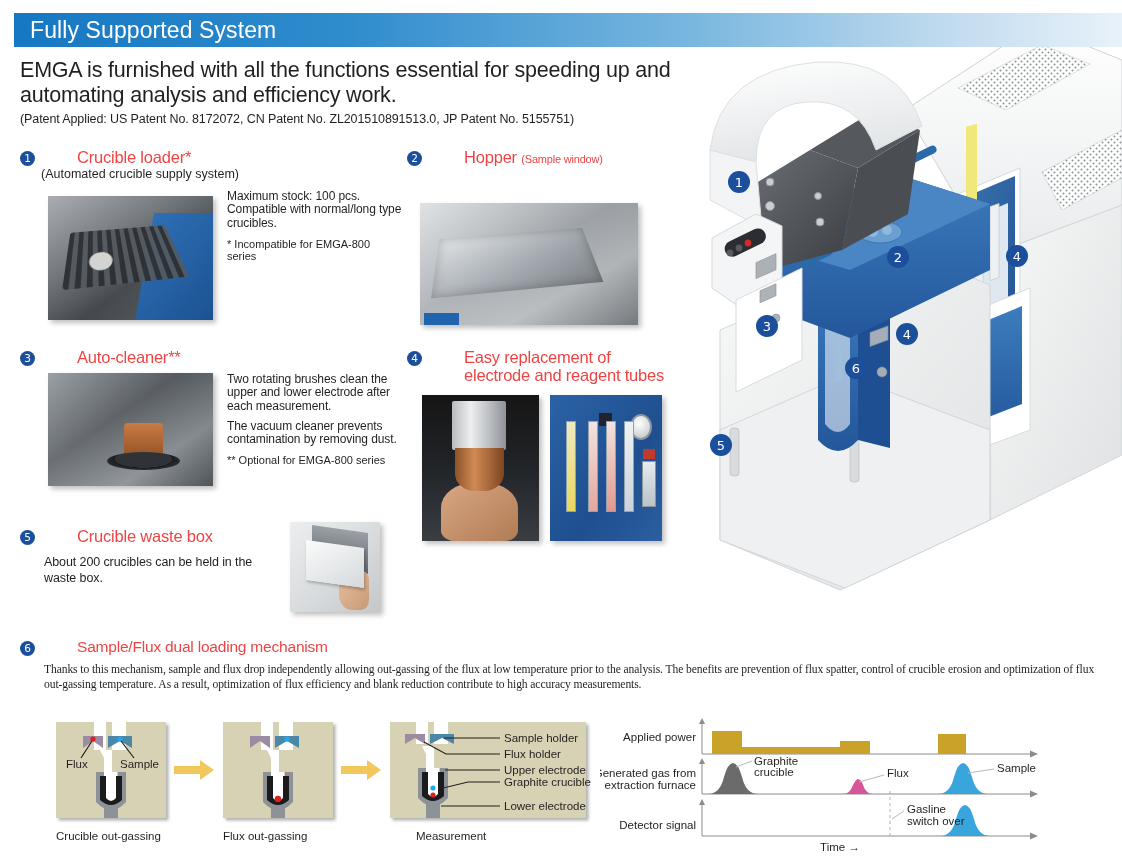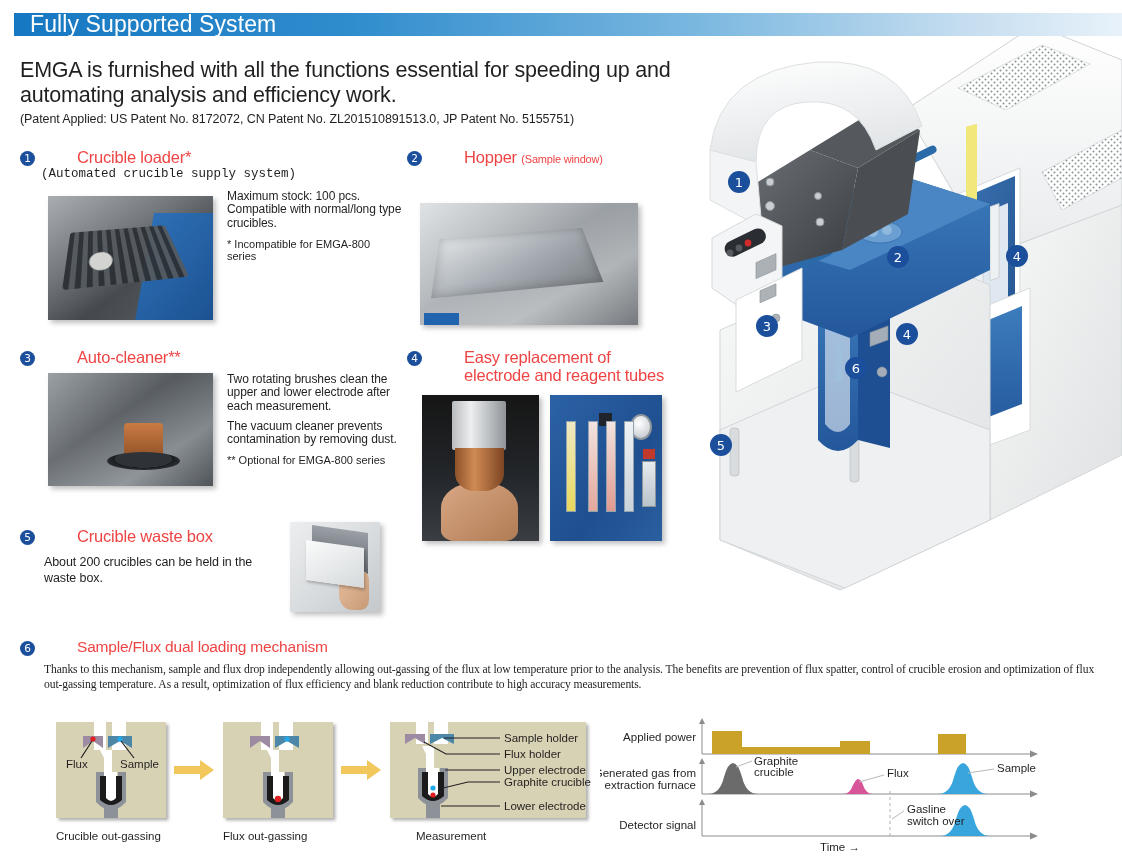--- a/index.html
+++ b/index.html
@@ -10,21 +10,21 @@
     overflow: hidden;
     color: #221f1f;
   }
   #page { position: relative; width: 1122px; height: 858px; overflow: hidden; }
 
   
   .machine-art { position: absolute; left: 690px; top: 0; width: 432px; height: 640px; }
 
   
   .header-bar {
-    position: absolute; left: 14px; top: 13px; width: 1108px; height: 23px;
+    position: absolute; left: 14px; top: 13px; width: 1108px; height: 34px;
     background: linear-gradient(to right, #1678c2 0%, #2f8ccd 30%, #7bb8e0 62%, #c3dcef 85%, #e8f2fa 100%);
     display: flex; align-items: center;
   }
   .header-title {
     color: #ffffff; font-size: 23px; font-weight: 400; letter-spacing: .1px;
     padding-left: 16px; line-height: 1;
   }
 
   
   .intro { position: absolute; left: 20px; top: 58px; width: 670px; }
@@ -40,21 +40,21 @@
   .badge {
     flex: 0 0 auto;
     width: 15px; height: 15px; border-radius: 50%;
     background: #1b4f9c; color: #fff;
     font-size: 10.5px; line-height: 15px; text-align: center;
     font-family: "DejaVu Sans", sans-serif;
     margin-top: 3px;
   }
   .feat-title { font-size: 16.5px; line-height: 18px; color: #ef4444; letter-spacing: -0.2px; margin-left: 36px; }
   .feat-title .sub { font-size: 11px; }
-  .feat-sub { font-size: 12.5px; line-height: 14px; color: #221f1f; margin-left: 21px; margin-top: 1px; font-family: Liberation Mono, monospace; }
+  .feat-sub { font-size: 12.5px; line-height: 14px; color: #221f1f; margin-left: 21px; margin-top: 1px; }
 
   .body-text { font-size: 12px; line-height: 13.3px; color: #221f1f; letter-spacing: -0.1px; }
   .body-text + .body-text { margin-top: 7px; }
   .note-text { font-size: 11px; line-height: 12.5px; color: #221f1f; }
 
   
   .photo { position: absolute; box-shadow: 3px 3px 5px rgba(0,0,0,.25); overflow: hidden; }
 
   .photo-crucible-loader {
     background:

